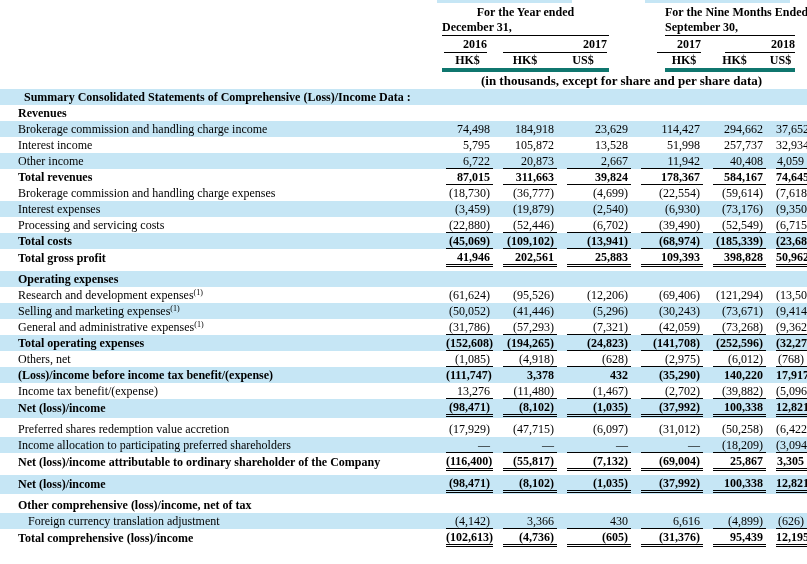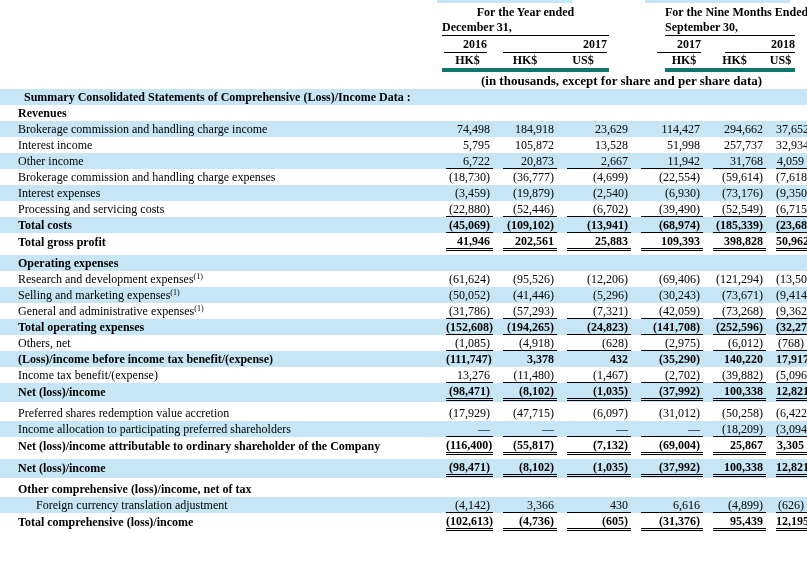--- a/index.html
+++ b/index.html
@@ -39,21 +39,21 @@
 
   
   tbody tr { height: 16px; }
   tbody tr.dbl { height: 19px; }
   tbody tr.gap { height: 3px; }
   tbody tr.hl td { background: var(--hl, #c6e6f5); }
   tbody tr.bold-row td { font-weight: bold; }
   td.lab { white-space: nowrap; }
   .ind0 { padding-left: 24px; }
   .ind1 { padding-left: 18px; }
-  .ind2 { padding-left: 36px; }
+  .ind2 { padding-left: 28px; }
   .fnsup { font-size: 8px; vertical-align: 4px; }
   .fnsub { font-size: 8px; vertical-align: 0; }
   .val { text-align: right; padding-right: 3px; margin-left: 10px; line-height: 14px; }
   .u1 { border-bottom: 1px solid #000; }
   .u2 { border-bottom: 3px double #000; }
 </style>
 </head>
 <body>
 
 <div class="sliver sliver1"></div>
@@ -188,24 +188,45 @@
         <td>
           <div class="val u1">20,873</div>
         </td>
         <td>
           <div class="val u1">2,667</div>
         </td>
         <td>
           <div class="val u1">11,942</div>
         </td>
         <td>
-          <div class="val u1">31,768</div>
+          <div class="val u1">40,408</div>
         </td>
         <td>
           <div class="val u1">4,059</div>
+        </td>
+      </tr>
+      <tr class="bold-row">
+        <td class="lab ind1">Total revenues</td>
+        <td>
+          <div class="val u1">87,015</div>
+        </td>
+        <td>
+          <div class="val u1">311,663</div>
+        </td>
+        <td>
+          <div class="val u1">39,824</div>
+        </td>
+        <td>
+          <div class="val u1">178,367</div>
+        </td>
+        <td>
+          <div class="val u1">584,167</div>
+        </td>
+        <td>
+          <div class="val u1">74,645</div>
         </td>
       </tr>
       <tr>
         <td class="lab ind1">Brokerage commission and handling charge expenses</td>
         <td>
           <div class="val">(18,730)</div>
         </td>
         <td>
           <div class="val">(36,777)</div>
         </td>

